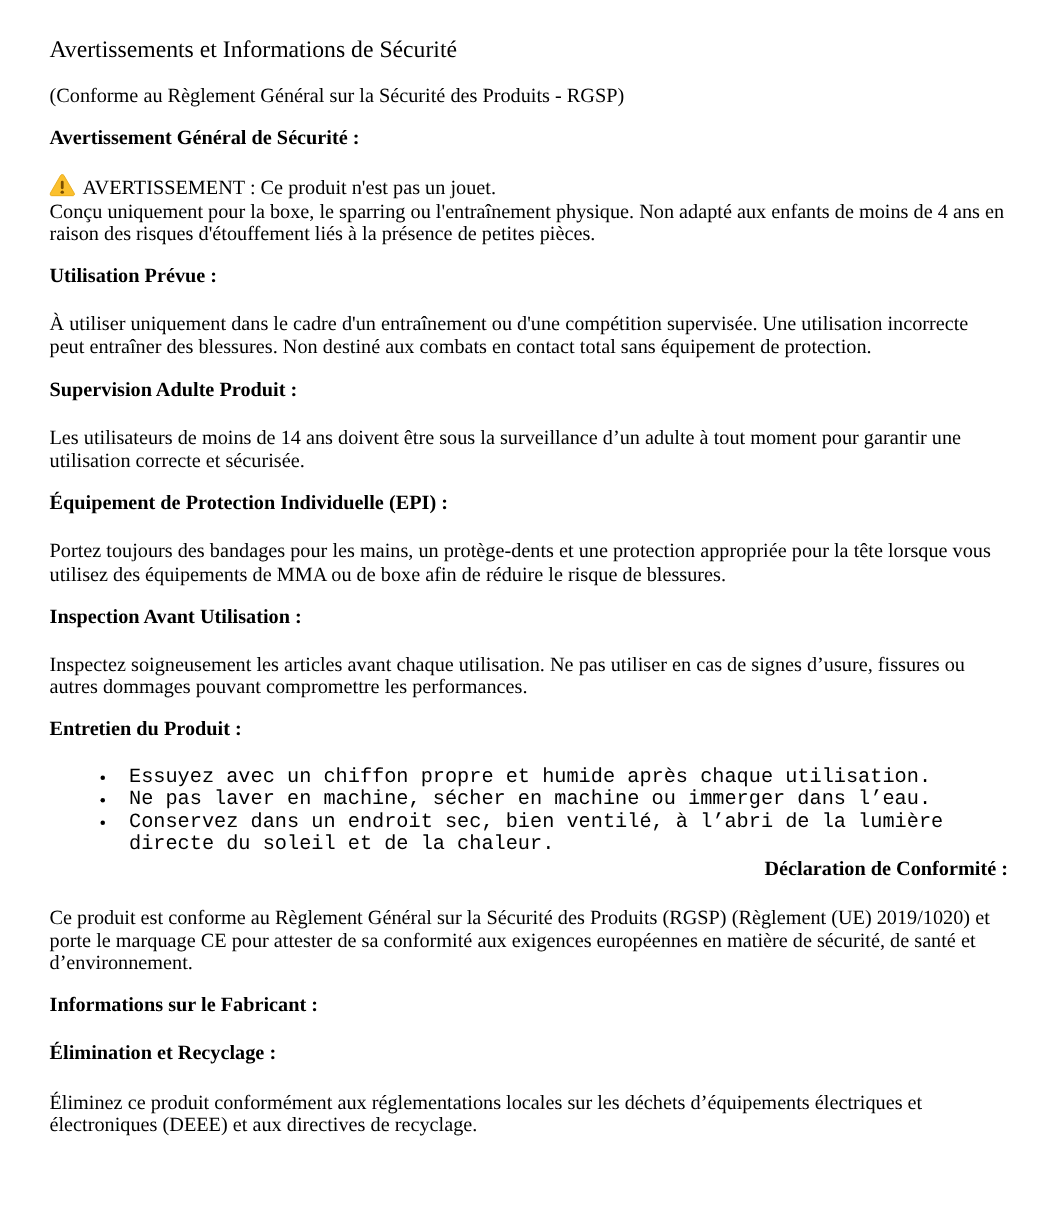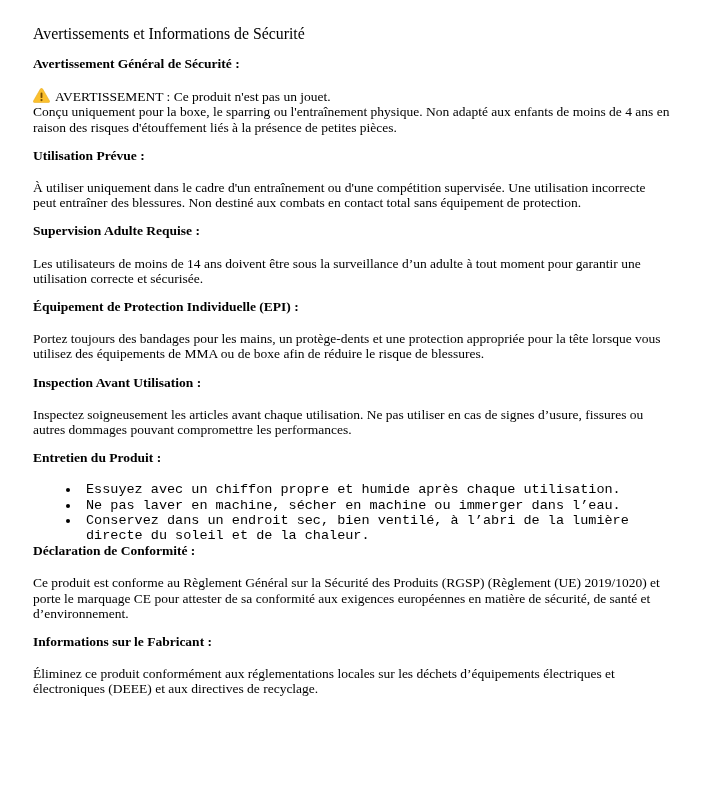--- a/index.html
+++ b/index.html
@@ -26,21 +26,21 @@
     font-size: 15.8px;
     line-height: 18px;
     font-weight: normal;
     margin: 0 0 9px 0;
   }
   p { margin: 13px 0; }
   .h {
     font-weight: bold;
     margin: 13px 0 17px 0;
   }
-  .h-tight { margin-top: 0; }
+  .h-tight { margin-top: 0; text-align: right; }
   ul.bullets {
     margin: 17px 0 0 0;
     padding: 0 0 0 47px;
   }
   ul.bullets li {
     margin: 0;
     padding-left: 6px;
     list-style-type: disc;
     font-family: Liberation Mono, monospace;
   }
@@ -54,51 +54,53 @@
   .warn-icon svg { display: block; width: 17px; height: 15px; }
   strong { font-weight: normal; }
 </style>
 </head>
 <body>
 
 <div class="page">
 
   <h1>Avertissements et Informations de Sécurité</h1>
 
+  <p>(Conforme au Règlement Général sur la Sécurité des Produits - RGSP)</p>
 
   <p class="h">Avertissement Général de Sécurité :</p>
 
   <p>
     <span class="warn-icon"><svg viewBox="0 0 24 21" xmlns="http://www.w3.org/2000/svg">
           <path d="M10.4 1.3 L0.7 18.1 C0.1 19.2 0.9 20.5 2.2 20.5 L21.8 20.5 C23.1 20.5 23.9 19.2 23.3 18.1 L13.6 1.3 C12.9 0.1 11.1 0.1 10.4 1.3 Z" fill="#FBC02D" stroke="#E6A817" stroke-width="0.8"></path>
           <rect x="10.7" y="6.2" width="2.6" height="8" rx="1.3" fill="#7a4f01"></rect>
           <circle cx="12" cy="17" r="1.6" fill="#7a4f01"></circle>
         </svg></span><strong>AVERTISSEMENT</strong><span> : Ce produit n'est pas un jouet.</span><br>
     <span>Conçu uniquement pour la boxe, le sparring ou l'entraînement physique. Non adapté aux enfants de moins de 4 ans en raison des risques d'étouffement liés à la présence de petites pièces.</span>
   </p>
 
   <p class="h">Utilisation Prévue :</p>
   <p>À utiliser uniquement dans le cadre d'un entraînement ou d'une compétition supervisée. Une utilisation incorrecte peut entraîner des blessures. Non destiné aux combats en contact total sans équipement de protection.</p>
 
-  <p class="h">Supervision Adulte Requise :</p>
+  <p class="h">Supervision Adulte Produit :</p>
   <p>Les utilisateurs de moins de 14 ans doivent être sous la surveillance d’un adulte à tout moment pour garantir une utilisation correcte et sécurisée.</p>
 
   <p class="h">Équipement de Protection Individuelle (EPI) :</p>
   <p>Portez toujours des bandages pour les mains, un protège-dents et une protection appropriée pour la tête lorsque vous utilisez des équipements de MMA ou de boxe afin de réduire le risque de blessures.</p>
 
   <p class="h">Inspection Avant Utilisation :</p>
   <p>Inspectez soigneusement les articles avant chaque utilisation. Ne pas utiliser en cas de signes d’usure, fissures ou autres dommages pouvant compromettre les performances.</p>
 
   <p class="h">Entretien du Produit :</p>
   <ul class="bullets">
     <li>Essuyez avec un chiffon propre et humide après chaque utilisation.</li>
     <li>Ne pas laver en machine, sécher en machine ou immerger dans l’eau.</li>
     <li>Conservez dans un endroit sec, bien ventilé, à l’abri de la lumière directe du soleil et de la chaleur.</li>
   </ul>
 
   <p class="h h-tight">Déclaration de Conformité :</p>
   <p>Ce produit est conforme au Règlement Général sur la Sécurité des Produits (RGSP) (Règlement (UE) 2019/1020) et porte le marquage CE pour attester de sa conformité aux exigences européennes en matière de sécurité, de santé et d’environnement.</p>
 
   <p class="h">Informations sur le Fabricant :</p>
 
+  <p class="h">Élimination et Recyclage :</p>
   <p>Éliminez ce produit conformément aux réglementations locales sur les déchets d’équipements électriques et électroniques (DEEE) et aux directives de recyclage.</p>
 
 </div>
 
 </body></html>

